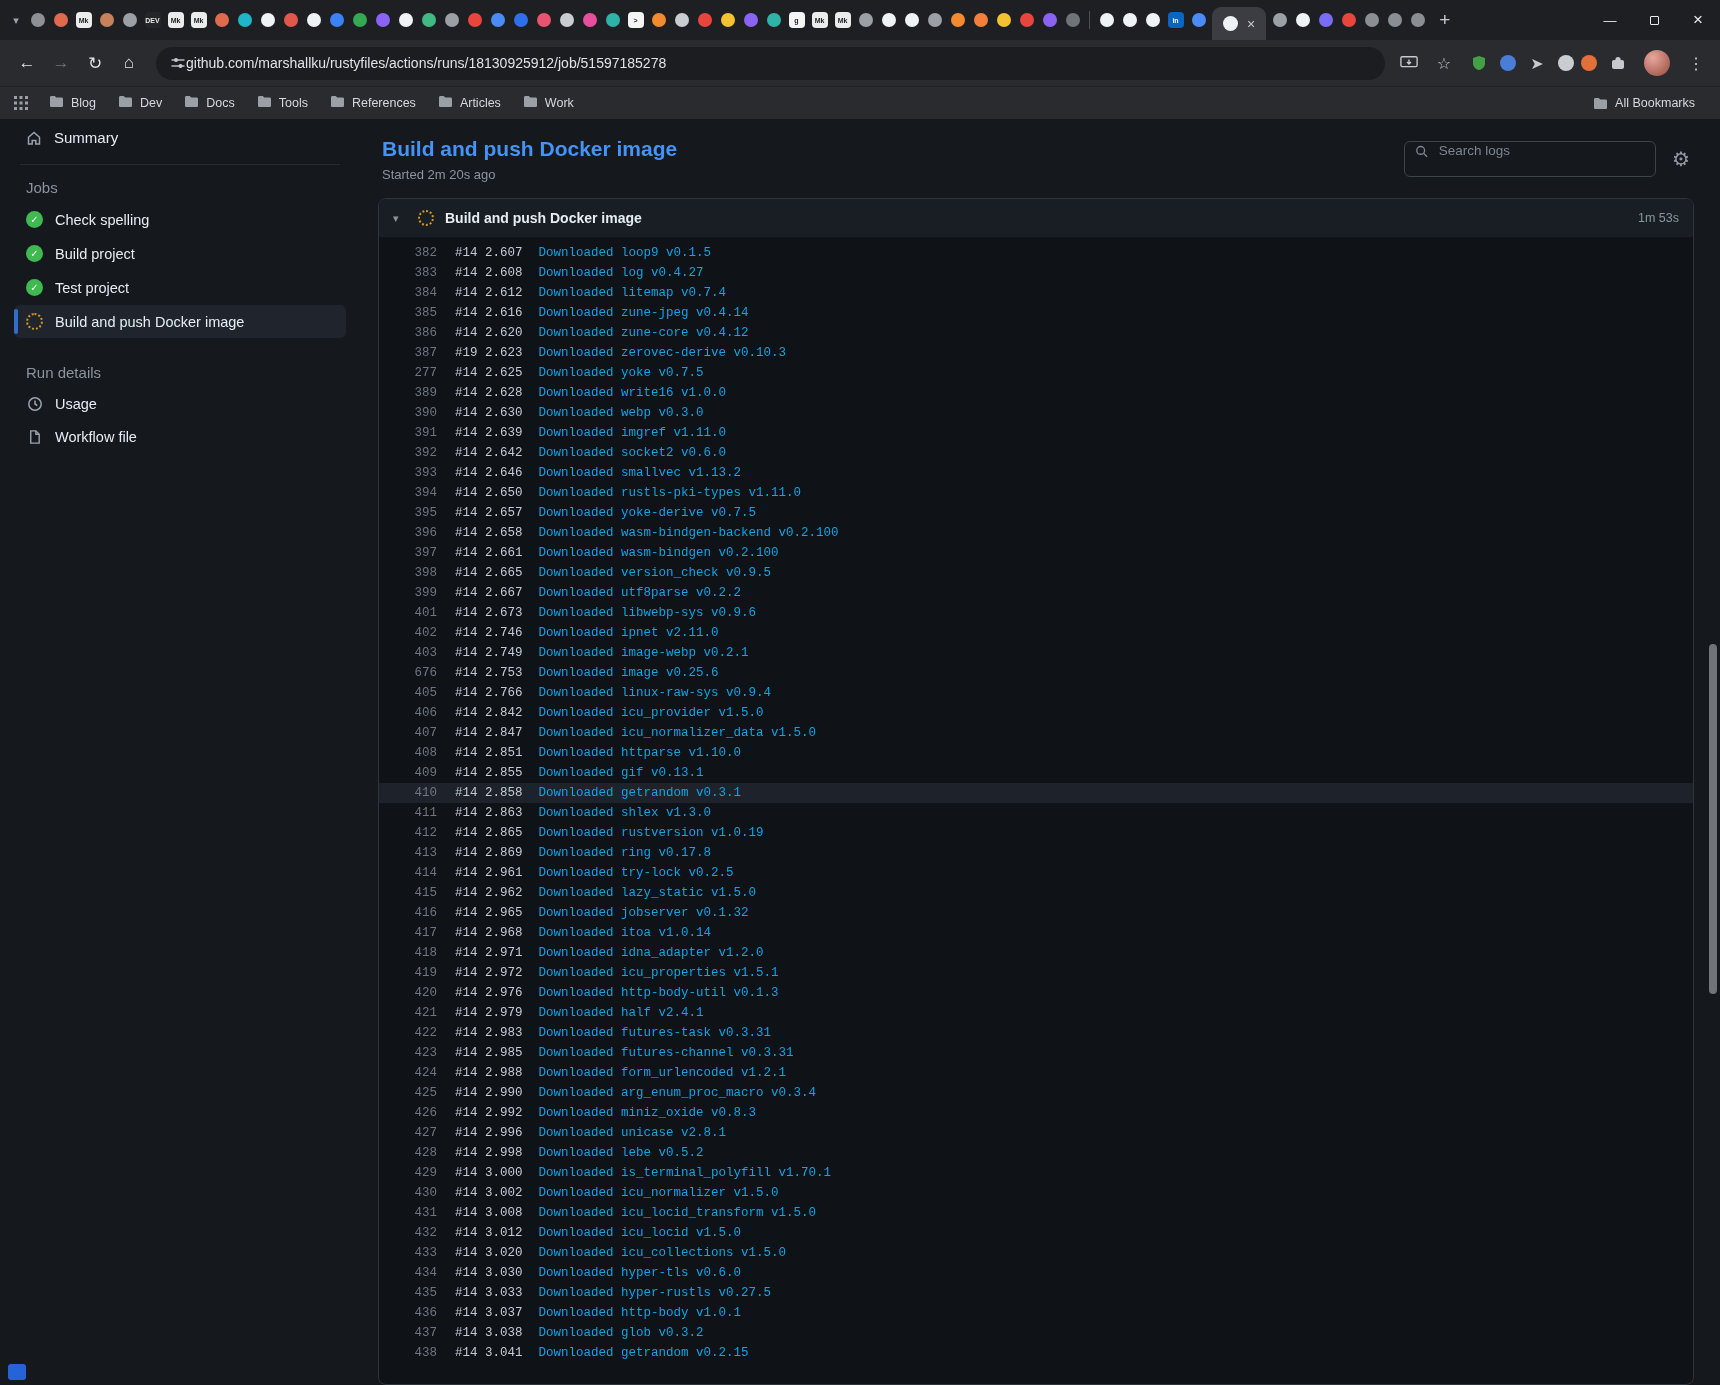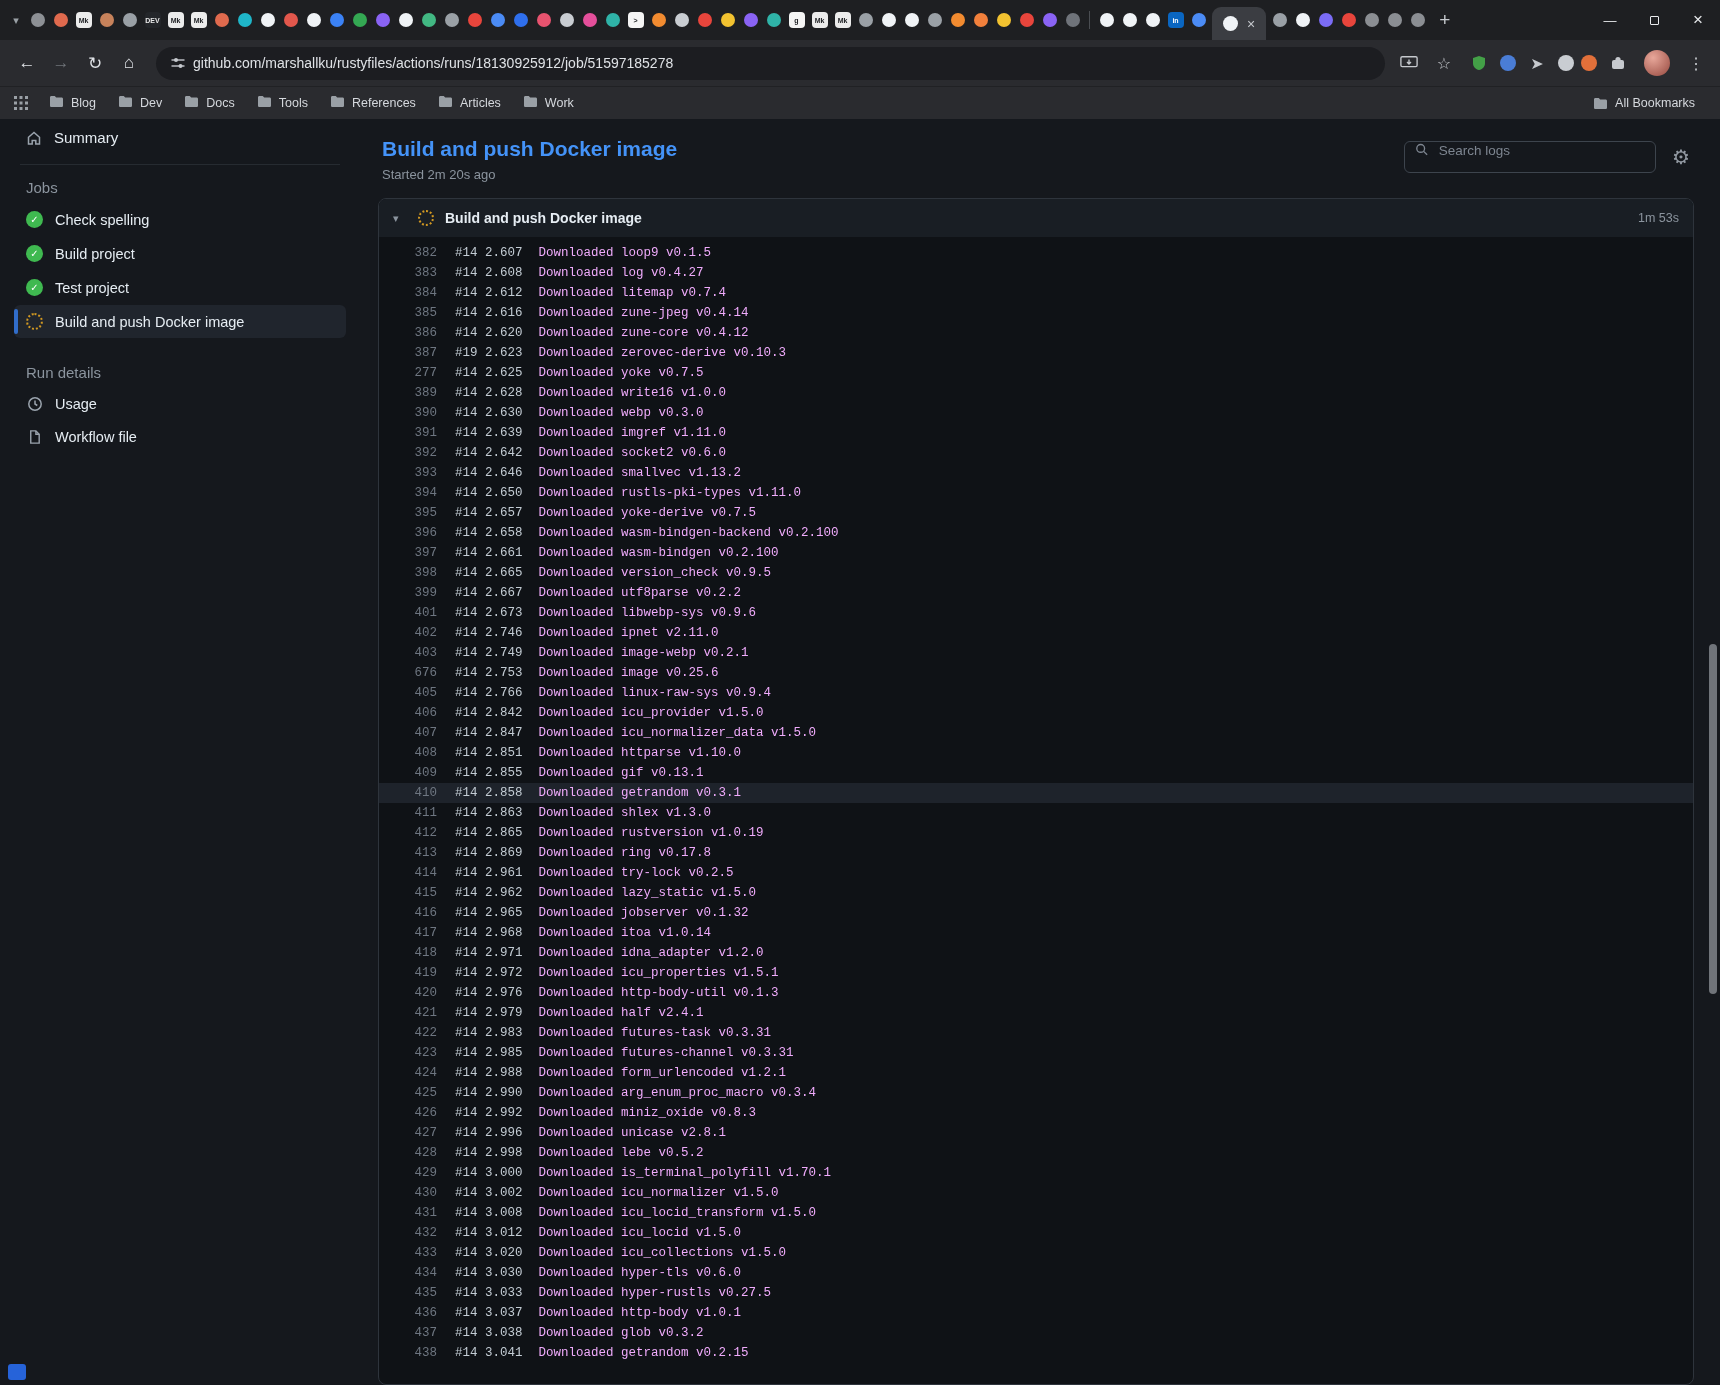--- a/index.html
+++ b/index.html
@@ -26,21 +26,21 @@
   .win-btn { width:44px; display:flex; align-items:center; justify-content:center; color:#e8eaed; font-size:13px; }
   .win-btn.close { font-size:17px; }
   .maxbox { width:9px; height:9px; border:1.5px solid #e8eaed; border-radius:1px; display:inline-block; }
 
   
   .toolbar { height:46px; background:#2a2b2f; display:flex; align-items:center; padding:0 10px; flex-shrink:0; }
   .nav-btn { width:34px; height:34px; display:flex; align-items:center; justify-content:center;
              color:#dfe2e6; font-size:17px; border-radius:50%; flex-shrink:0; }
   .nav-btn.dim { color:#70747a; }
   .urlbar { flex:1; height:33px; background:#1c1d21; border-radius:17px; display:flex; align-items:center;
-            padding:0 14px; margin:0 10px; gap:7px; min-width:0; }
+            padding:0 14px; margin:0 10px; gap:0; min-width:0; }
   .url-text { color:#dfe2e6; font-size:14px; white-space:nowrap; overflow:hidden; }
   .tb-icons { display:flex; align-items:center; gap:7px; flex-shrink:0; }
   .tb-icon { width:28px; height:28px; display:flex; align-items:center; justify-content:center;
              color:#c6c9ce; font-size:16px; }
   .ext-dot { width:16px; height:16px; border-radius:50%; }
   .avatar { width:26px; height:26px; border-radius:50%;
             background:radial-gradient(circle at 35% 30%, #e8a79a, #96493f); margin:0 5px; }
 
   
   .bookmarks { height:33px; background:#2a2b2f; display:flex; align-items:center; padding:0 14px; gap:2px;
@@ -67,41 +67,41 @@
                 display:flex; align-items:center; justify-content:center; font-size:10px; flex-shrink:0; }
   .st-progress { width:17px; height:17px; border-radius:50%; border:2px dotted #d29922; flex-shrink:0; }
   .rd-icon { display:flex; width:17px; justify-content:center; flex-shrink:0; }
 
   .main { flex:1; min-width:0; padding:0 26px 0 18px; display:flex; flex-direction:column; }
   .main-header { display:flex; justify-content:space-between; align-items:flex-start; padding:18px 4px 16px; }
   .page-title { color:#4493f8; font-size:21px; font-weight:600; margin:0; }
   .page-sub { color:#8b949e; font-size:13px; margin-top:6px; }
   .header-right { display:flex; align-items:center; gap:16px; margin-top:4px; }
   .search-box { width:252px; height:32px; border:1px solid #3d444d; border-radius:6px; display:flex;
-                align-items:flex-start; padding:0 10px; gap:8px; background:#15181d; }
+                align-items:flex-end; padding:17px 10px; gap:8px; background:#15181d; }
   .search-box input { background:transparent; border:none; outline:none; color:#e6edf3; font-size:13.5px;
                       width:100%; font-family:"Liberation Sans", sans-serif; }
   .search-box input::placeholder { color:#7d8590; }
   .gear-btn { color:#9198a1; font-size:20px; line-height:1; }
 
   .log-panel { border:1px solid #2e343c; border-radius:8px; background:#0f1216; flex:1; overflow:hidden;
                display:flex; flex-direction:column; }
   .log-header { height:38px; background:#191e24; display:flex; align-items:center; gap:11px;
                 padding:0 14px; flex-shrink:0; }
   .log-chevron { color:#8b949e; font-size:11px; width:14px; }
   .log-status { width:16px; height:16px; border-radius:50%; border:2px dotted #d29922; flex-shrink:0; }
   .log-title { color:#e6edf3; font-size:14px; font-weight:600; }
   .log-duration { margin-left:auto; color:#8b949e; font-size:12.5px; }
   .log-body { font-family:"Liberation Mono","DejaVu Sans Mono",monospace; font-size:12.5px;
               padding-top:6px; flex:1; overflow:hidden; }
   .log-row { display:flex; height:20px; line-height:20px; padding:0 14px; white-space:pre; }
   .log-row.hl { background:#1e232b;font-family:Liberation Mono, monospace; }
   .ln { width:44px; text-align:right; color:#6e7681; margin-right:18px; flex-shrink:0; }
   .meta { color:#c3ccd4; margin-right:16px; }
-  .msg { color:#f0abfc; }
+  .msg { color:#0ea5e9; }
 
   .scroll-thumb { position:absolute; right:3px; top:644px; width:8px; height:350px; border-radius:4px;
                   background:#70747a; }
   .corner-dot { position:absolute; left:8px; bottom:5px; width:18px; height:16px; background:#2663d9;
                 border-radius:3px; }
 </style>
 </head>
 <body>
 
 <div class="window">

